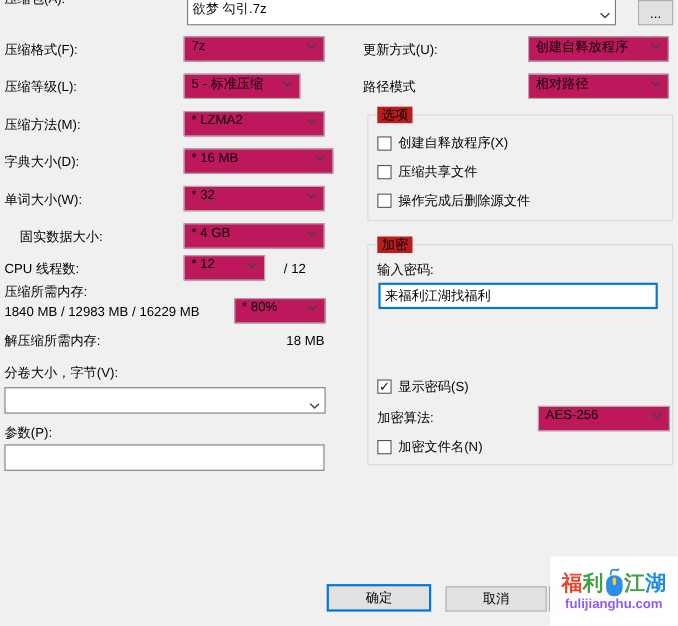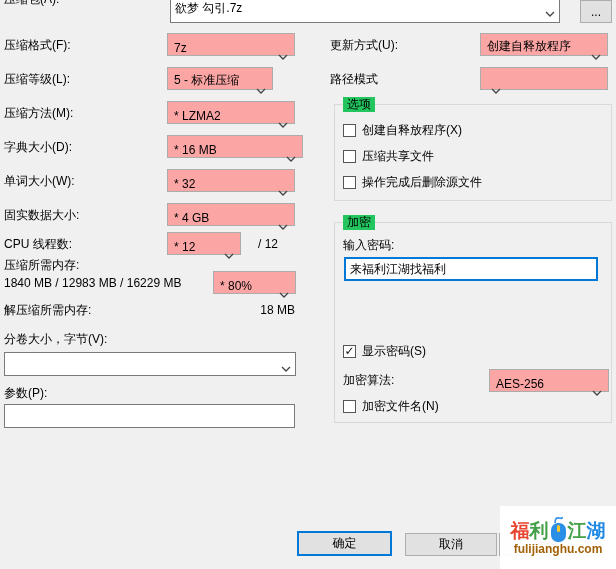--- a/index.html
+++ b/index.html
@@ -3,35 +3,35 @@
 <meta charset="utf-8">
 <style>
   * { margin:0; padding:0; box-sizing:border-box; }
   html,body { width:616px; height:569px; }
   body { font-family:"Liberation Sans","DejaVu Sans",sans-serif; font-size:12px; color:#000; }
   .dialog { position:relative; width:616px; height:569px; background:#f0f0f0; overflow:hidden; }
 
   .lbl { position:absolute; white-space:nowrap; line-height:14px; }
 
   
-  .dd { position:absolute; height:23px; background:#fca5a5; border:1px solid #acacac;
-        display:flex; align-items:flex-end; padding:0 6px; cursor:default; }
+  .dd { position:absolute; height:23px; background:#be185d; border:1px solid #acacac;
+        display:flex; align-items:flex-start; padding:0 6px; cursor:default; }
   .dd .dd-val { flex:1; white-space:nowrap; overflow:hidden; }
   .chev { width:10px; height:6px; flex:0 0 auto; margin-left:4px; }
 
   
   .edit { position:absolute; background:#fff; border:1px solid #7a7a7a; font-family:inherit;
           font-size:12px; padding:0 4px; outline:none; }
   .combo-edit { position:absolute; background:#fff; border:1px solid #7a7a7a;
           display:flex; align-items:center; padding:0 4px; }
   .combo-edit .dd-val { flex:1; white-space:nowrap; overflow:hidden; }
 
   
   .group { position:absolute; border:1px solid #d9d9d9; }
-  .group-title { position:absolute; top:-8px; left:8px; background:#22c55e; padding:0 4px; line-height:15px; }
+  .group-title { position:absolute; top:-8px; left:8px; background:#b91c1c; padding:0 4px; line-height:15px; }
 
   
   .cbrow { position:absolute; display:flex; align-items:center; cursor:default; }
   .cbbox { width:13px; height:13px; background:#fff; border:1px solid #555; margin-right:6px;
            display:flex; align-items:center; justify-content:center; }
   .checkmark { display:none; font-size:12px; font-weight:bold; line-height:11px; color:#111; }
   .cbrow.checked .checkmark { display:block; }
 
   
   .btn { position:absolute; background:#e1e1e1; border:1px solid #adadad; font-family:inherit;
@@ -45,21 +45,21 @@
                background:rgba(255,255,255,0.95); display:flex; flex-direction:column;
                align-items:center; justify-content:center; }
   .wm-row { display:flex; align-items:center; font-weight:bold; font-size:19px; line-height:20px;
             text-shadow:1px 1px 0 #fff,-1px -1px 0 #fff,1px -1px 0 #fff,-1px 1px 0 #fff; }
   .wm-mouse { position:relative; width:15px; height:22px; margin:0 2px; }
   .wm-mouse .body { position:absolute; left:0; top:3px; width:15px; height:19px;
                     background:#2b8fe8; border-radius:7px; }
   .wm-mouse .wheel { position:absolute; left:6px; top:5px; width:3px; height:7px;
                      background:#ffc928; border-radius:2px; }
   .wm-mouse svg { position:absolute; left:3px; top:-4px; }
-  .wm-url { font-size:12px; font-weight:bold; color:#a16207; letter-spacing:0;
+  .wm-url { font-size:12px; font-weight:bold; color:#8b5cf6; letter-spacing:0;
             text-shadow:1px 1px 0 #fff,-1px -1px 0 #fff,1px -1px 0 #fff,-1px 1px 0 #fff; }
 </style>
 </head>
 <body>
 
 <div class="dialog">
 
   <div class="lbl" style="left:4px; top:-8px;">压缩包(A):</div>
   <div class="combo-edit" style="left:170px; top:-6px; width:390px; height:29px;">
     <span class="dd-val">欲梦 勾引.7z</span>
@@ -104,21 +104,21 @@
   </div>
 
   <div class="lbl" style="left:4px; top:174px;">单词大小(W):</div>
   <div class="dd" style="left:167px; top:169px; width:128px;">
     <span class="dd-val">* 32</span>
     <span class="chev"><svg width="10" height="6" viewBox="0 0 10 6">
           <polyline points="1,1 5,5 9,1" fill="none" stroke="#444" stroke-width="1.3"></polyline>
         </svg></span>
   </div>
 
-  <div class="lbl" style="left:4px; top:208px;">固实数据大小:</div>
+  <div class="lbl" style="left:18px; top:208px;">固实数据大小:</div>
   <div class="dd" style="left:167px; top:203px; width:128px;">
     <span class="dd-val">* 4 GB</span>
     <span class="chev"><svg width="10" height="6" viewBox="0 0 10 6">
           <polyline points="1,1 5,5 9,1" fill="none" stroke="#444" stroke-width="1.3"></polyline>
         </svg></span>
   </div>
 
   <div class="lbl" style="left:4px; top:237px;">CPU 线程数:</div>
   <div class="dd" style="left:167px; top:232px; width:74px;">
     <span class="dd-val">* 12</span>
@@ -154,20 +154,21 @@
   <div class="lbl" style="left:330px; top:38px;">更新方式(U):</div>
   <div class="dd" style="left:480px; top:33px; width:128px;">
     <span class="dd-val">创建自释放程序</span>
     <span class="chev"><svg width="10" height="6" viewBox="0 0 10 6">
           <polyline points="1,1 5,5 9,1" fill="none" stroke="#444" stroke-width="1.3"></polyline>
         </svg></span>
   </div>
 
   <div class="lbl" style="left:330px; top:72px;">路径模式</div>
   <div class="dd" style="left:480px; top:67px; width:128px;">
+    <span class="dd-val">相对路径</span>
     <span class="chev"><svg width="10" height="6" viewBox="0 0 10 6">
           <polyline points="1,1 5,5 9,1" fill="none" stroke="#444" stroke-width="1.3"></polyline>
         </svg></span>
   </div>
 
   <div class="group" style="left:334px; top:104px; width:278px; height:97px;">
     <div class="group-title">选项</div>
     <div class="cbrow" style="left:8px; top:17px;">
       <span class="cbbox"></span>
       <span>创建自释放程序(X)</span>

